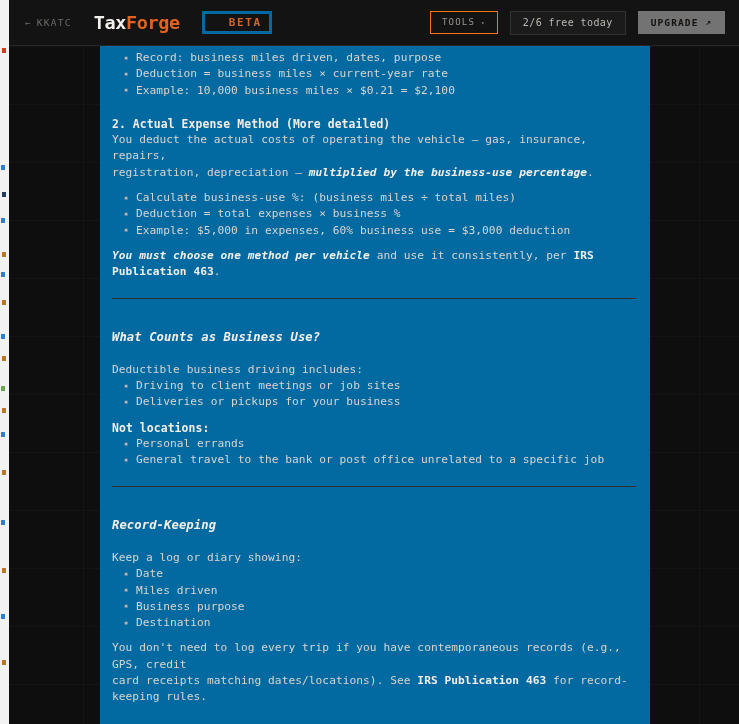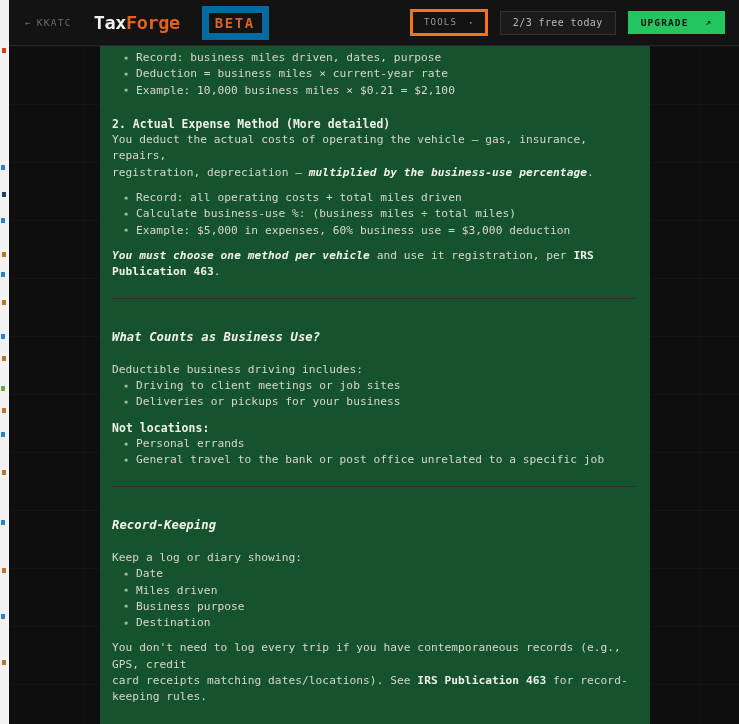--- a/index.html
+++ b/index.html
@@ -69,81 +69,81 @@
     font-size: 18.5px;
     font-weight: 700;
     letter-spacing: -0.4px;
     cursor: pointer;
     white-space: nowrap;
   }
   .brand .t1 { color: #f4f1ec; text-align: center; }
   .brand .t2 { color: #e2631f; }
 
   .beta-badge {
-    border: 7px solid #0369a1;
+    border: 3px solid #0369a1;
     color: #d4642a;
-    font-size: 14px;
+    font-size: 11px;
     font-weight: 700;
     letter-spacing: 1.6px;
-    padding: 3px 7px 3px 6px;
+    padding: 3px 7px 3px 24px;
     line-height: 1;
   }
 
   .ghost-btn {
-    border: 3px solid #f97316;
+    border: 1px solid #f97316;
     color: #9a9590;
     background: transparent;
     font-family: inherit;
     font-size: 9px;
     letter-spacing: 1.2px;
     padding: 6px 11px;
     display: flex;
     align-items: center;
-    gap: 12px;
+    gap: 6px;
     cursor: pointer;
     line-height: 1;
   }
   .ghost-btn .caret { font-size: 6px; color:#8a8580; }
 
   .pill-btn {
     border: 1px solid #333231;
     background: #1b1b1b;
     color: #bdb8b2;
     font-family: inherit;
     font-size: 10px;
     letter-spacing: 0.4px;
     padding: 6px 12px;
     line-height: 1;
     cursor: pointer;
   }
 
   .upgrade-btn {
-    background: #22c55e;
+    background: #737373;
     border: none;
     color: #14100d;
     font-family: inherit;
     font-size: 9.5px;
     font-weight: 700;
     letter-spacing: 1.1px;
     padding: 7px 13px;
     display: flex;
     align-items: flex-start;
-    gap: 17px;
+    gap: 7px;
     line-height: 1;
     cursor: pointer;
   }
   .upgrade-btn .ext { font-size: 9px; }
 
   
   #card {
     position: absolute;
     left: 100px; top: 46px;
     width: 550px;
     height: 678px;
-    background: #14532d;
+    background: #0369a1;
     z-index: 3;
     padding: 0 12px;
   }
 
   #article {
     position: relative;
     padding: 4px 0 0 0;
     font-size: 11.2px;
     line-height: 16.3px;
     color: #d9d5cf;
@@ -235,21 +235,21 @@
       <span class="t1">Tax</span><span class="t2">Forge</span>
     </div>
     <div class="beta-badge">BETA</div>
   </div>
 
   <div class="right">
     <button class="ghost-btn">
       <span>TOOLS</span>
       <span class="caret">▾</span>
     </button>
-    <div class="pill-btn">2/3 free today</div>
+    <div class="pill-btn">2/6 free today</div>
     <button class="upgrade-btn">
       <span>UPGRADE</span>
       <span class="ext">↗</span>
     </button>
   </div>
 </div>
 
 <div id="card">
   <div id="article">
 
@@ -261,28 +261,28 @@
 
     <div class="spacer-md"></div>
 
     <p class="h3">2. Actual Expense Method (More detailed)</p>
     <p>You deduct the actual costs of operating the vehicle — gas, insurance, repairs,</p>
     <p><span>registration, depreciation — </span><span class="bold">multiplied by the business-use percentage</span><span>.</span></p>
 
     <div class="spacer-sm"></div>
 
     <ul class="bullets">
-      <li>Record: all operating costs + total miles driven</li>
       <li>Calculate business-use %: (business miles ÷ total miles)</li>
+      <li>Deduction = total expenses × business %</li>
       <li>Example: $5,000 in expenses, 60% business use = $3,000 deduction</li>
     </ul>
 
     <div class="spacer-sm"></div>
 
-    <p><span class="bold">You must choose one method per vehicle</span><span> and use it registration, per </span><span class="ref">IRS Publication 463</span><span>.</span></p>
+    <p><span class="bold">You must choose one method per vehicle</span><span> and use it consistently, per </span><span class="ref">IRS Publication 463</span><span>.</span></p>
 
     <div class="spacer-md"></div>
     <hr class="rule">
     <div class="spacer-lg"></div>
 
     <p class="h2">What Counts as Business Use?</p>
 
     <div class="spacer-md"></div>
 
     <p>Deductible business driving includes:</p>

